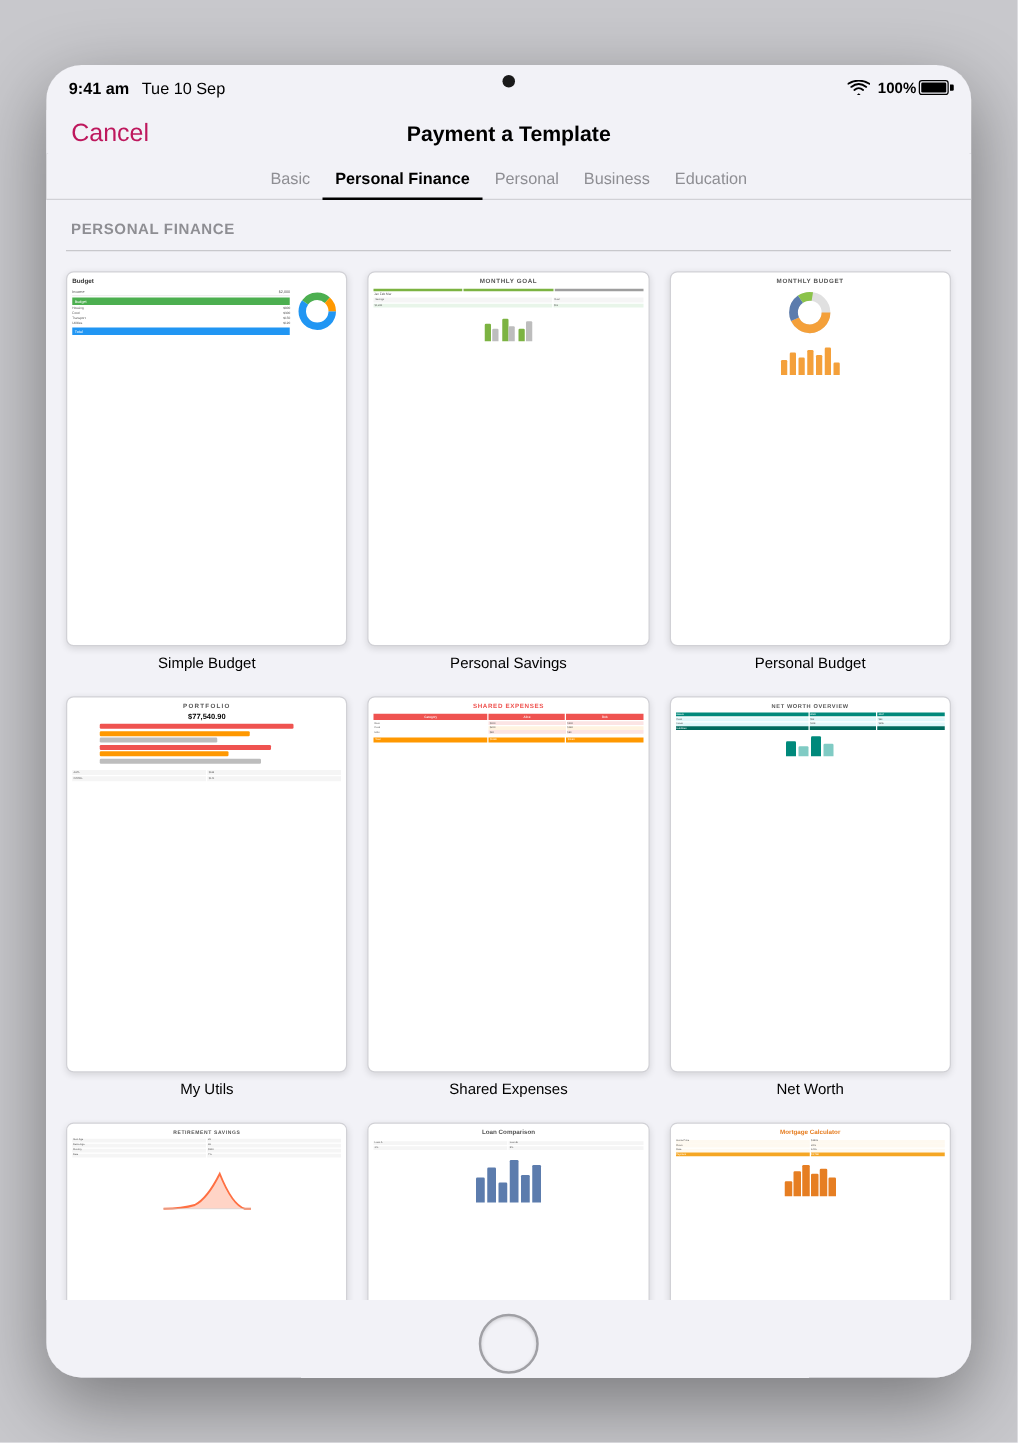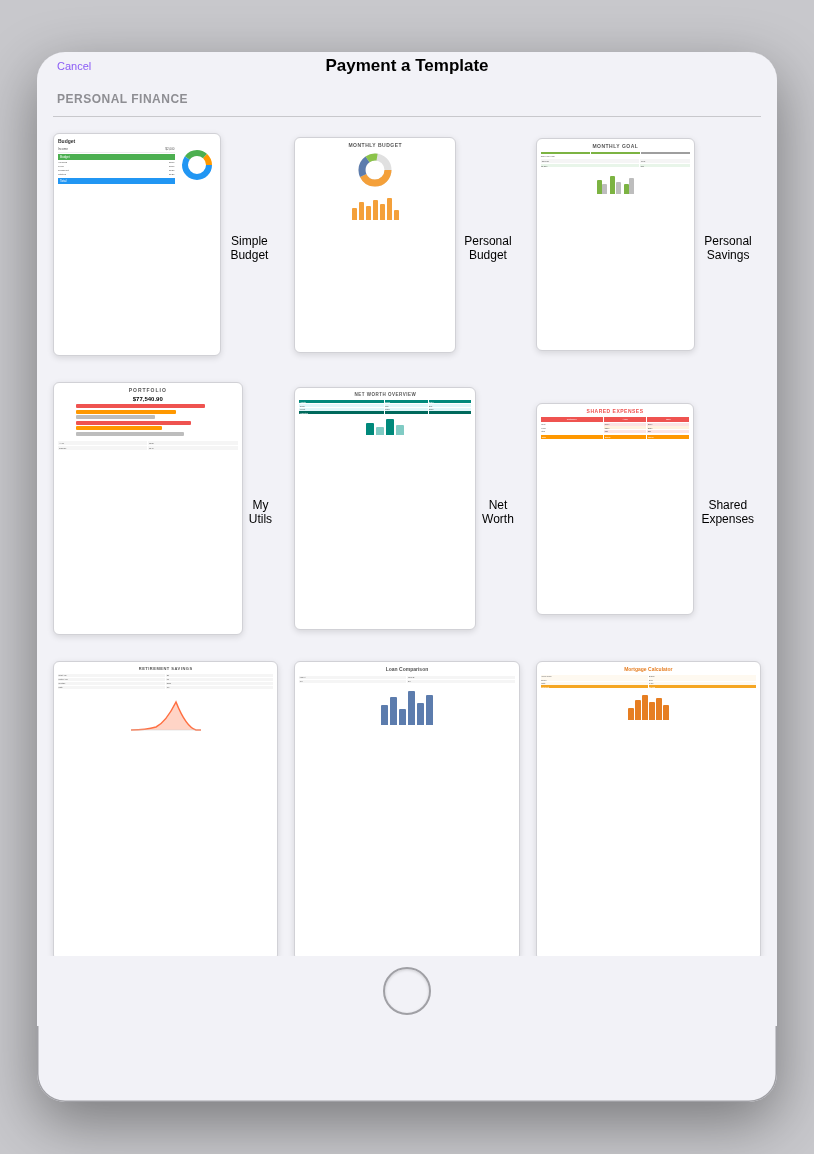--- a/index.html
+++ b/index.html
@@ -108,22 +108,22 @@
     
     .nav-bar {
       background: #f2f2f7;
       padding: 4px 20px 0;
       display: flex;
       align-items: center;
       justify-content: space-between;
       position: relative;
     }
     .cancel-btn {
-      font-size: 11px;
-      color: #8b5cf6;
+      font-size: 20px;
+      color: #be185d;
       font-weight: 400;
       cursor: pointer;
       padding: 4px 0;
     }
     .nav-title {
       font-size: 17px;
       font-weight: 700;
       color: #000;
       position: absolute;
       left: 50%;
@@ -176,21 +176,21 @@
     
     .template-grid {
       display: grid;
       grid-template-columns: repeat(3, 1fr);
       gap: 20px 16px;
       margin-bottom: 20px;
     }
 
     .template-item {
       display: flex;
-      flex-direction: row;
+      flex-direction: column;
       align-items: center;
       cursor: pointer;
     }
 
     .template-thumb {
       width: 100%;
       aspect-ratio: 3/4;
       background: #fff;
       border-radius: 6px;
       border: 1px solid #d1d1d6;
@@ -231,27 +231,56 @@
       border: 2.5px solid #a0a0a5;
       background: #f2f2f7;
       box-shadow: inset 0 1px 3px rgba(0,0,0,0.15);
     }
   </style>
 </head>
 <body>
 
 <div class="device">
 
+  <div class="status-bar">
+    <div class="status-left">
+      <span class="time">9:41 am</span>
+      <span class="date">Tue 10 Sep</span>
+    </div>
+    <div class="camera-notch"></div>
+    <div class="status-right">
+
+      <svg width="18" height="13" viewBox="0 0 18 13">
+        <path d="M9 10.5 L10.5 12 L7.5 12 Z" fill="#000"></path>
+        <path d="M5.5 8 Q9 5 12.5 8" stroke="#000" stroke-width="1.5" fill="none" stroke-linecap="round"></path>
+        <path d="M3 5.5 Q9 1 15 5.5" stroke="#000" stroke-width="1.5" fill="none" stroke-linecap="round"></path>
+        <path d="M0.5 3 Q9 -2 17.5 3" stroke="#000" stroke-width="1.5" fill="none" stroke-linecap="round"></path>
+      </svg>
+      <div class="battery">
+        <span class="battery-text">100%</span>
+        <div class="battery-icon">
+          <div class="battery-fill"></div>
+        </div>
+      </div>
+    </div>
+  </div>
 
   <div class="nav-bar">
     <span class="cancel-btn">Cancel</span>
     <span class="nav-title">Payment a Template</span>
     <span style="width:60px"></span>
   </div>
 
+  <div class="category-tabs">
+    <div class="tab-item">Basic</div>
+    <div class="tab-item active">Personal Finance</div>
+    <div class="tab-item">Personal</div>
+    <div class="tab-item">Business</div>
+    <div class="tab-item">Education</div>
+  </div>
 
   <div class="content">
 
     <div class="section-header">PERSONAL FINANCE</div>
 
     <div class="template-grid">
 
       <div class="template-item">
         <div class="template-thumb">
           <div class="thumb-content">
@@ -295,20 +324,57 @@
                 </svg>
               </div>
             </div>
           </div>
         </div>
         <span class="template-name">Simple Budget</span>
       </div>
 
       <div class="template-item">
         <div class="template-thumb">
+          <div class="thumb-content" style="display:flex;flex-direction:column;">
+            <div style="font-size:5px;font-weight:700;color:#555;letter-spacing:0.5px;text-align:center;margin-bottom:3px;">MONTHLY GOAL</div>
+            <div style="display:flex;gap:1px;margin-bottom:1px;">
+              <div style="flex:1;background:#7cb342;color:#fff;font-size:2.5px;padding:1px;"></div>
+              <div style="flex:1;background:#7cb342;color:#fff;font-size:2.5px;padding:1px;"></div>
+              <div style="flex:1;background:#9e9e9e;color:#fff;font-size:2.5px;padding:1px;"></div>
+            </div>
+            <div style="font-size:2.5px;color:#555;margin-bottom:1px;">Jan   Feb   Mar</div>
+            <div style="display:flex;gap:1px;margin-bottom:1px;">
+              <div style="flex:2;background:#f5f5f5;font-size:2px;padding:1px;color:#555;">Savings</div>
+              <div style="flex:1;background:#f5f5f5;font-size:2px;padding:1px;color:#555;">Goal</div>
+            </div>
+            <div style="display:flex;gap:1px;margin-bottom:0.5px;">
+              <div style="flex:2;background:#e8f5e9;font-size:2px;padding:0.5px;color:#555;">$1,200</div>
+              <div style="flex:1;background:#e8f5e9;font-size:2px;padding:0.5px;color:#555;">$1k</div>
+            </div>
+            <div style="display:flex;gap:3px;align-items:flex-end;height:22px;margin-top:4px;justify-content:center;">
+              <div style="display:flex;gap:0.5px;align-items:flex-end;">
+                <div style="width:5px;height:14px;background:#7cb342;border-radius:1px 1px 0 0;"></div>
+                <div style="width:5px;height:10px;background:#bdbdbd;border-radius:1px 1px 0 0;"></div>
+              </div>
+              <div style="display:flex;gap:0.5px;align-items:flex-end;">
+                <div style="width:5px;height:18px;background:#7cb342;border-radius:1px 1px 0 0;"></div>
+                <div style="width:5px;height:12px;background:#bdbdbd;border-radius:1px 1px 0 0;"></div>
+              </div>
+              <div style="display:flex;gap:0.5px;align-items:flex-end;">
+                <div style="width:5px;height:10px;background:#7cb342;border-radius:1px 1px 0 0;"></div>
+                <div style="width:5px;height:16px;background:#bdbdbd;border-radius:1px 1px 0 0;"></div>
+              </div>
+            </div>
+          </div>
+        </div>
+        <span class="template-name">Personal Savings</span>
+      </div>
+
+      <div class="template-item">
+        <div class="template-thumb">
           <div class="thumb-content" style="display:flex;flex-direction:column;align-items:center;">
             <div style="font-size:5px;font-weight:700;color:#555;letter-spacing:0.5px;margin-bottom:2px;text-align:center;">MONTHLY BUDGET</div>
             <svg viewBox="0 0 40 40" width="40" height="40">
               <circle cx="20" cy="20" r="13" fill="none" stroke="#e0e0e0" stroke-width="7"></circle>
               <circle cx="20" cy="20" r="13" fill="none" stroke="#f4a03a" stroke-width="7" stroke-dasharray="35 47" stroke-dashoffset="0"></circle>
               <circle cx="20" cy="20" r="13" fill="none" stroke="#5c7cad" stroke-width="7" stroke-dasharray="18 64" stroke-dashoffset="-35"></circle>
               <circle cx="20" cy="20" r="13" fill="none" stroke="#8bc34a" stroke-width="7" stroke-dasharray="10 72" stroke-dashoffset="-53"></circle>
             </svg>
             <div style="display:flex;gap:2px;align-items:flex-end;height:28px;margin-top:2px;">
               <div style="width:5px;height:12px;background:#f4a03a;border-radius:1px 1px 0 0;"></div>
@@ -320,57 +386,20 @@
               <div style="width:5px;height:10px;background:#f4a03a;border-radius:1px 1px 0 0;"></div>
             </div>
           </div>
         </div>
         <span class="template-name">Personal Budget</span>
       </div>
 
       <div class="template-item">
         <div class="template-thumb">
           <div class="thumb-content" style="display:flex;flex-direction:column;">
-            <div style="font-size:5px;font-weight:700;color:#555;letter-spacing:0.5px;text-align:center;margin-bottom:3px;">MONTHLY GOAL</div>
-            <div style="display:flex;gap:1px;margin-bottom:1px;">
-              <div style="flex:1;background:#7cb342;color:#fff;font-size:2.5px;padding:1px;"></div>
-              <div style="flex:1;background:#7cb342;color:#fff;font-size:2.5px;padding:1px;"></div>
-              <div style="flex:1;background:#9e9e9e;color:#fff;font-size:2.5px;padding:1px;"></div>
-            </div>
-            <div style="font-size:2.5px;color:#555;margin-bottom:1px;">Jan   Feb   Mar</div>
-            <div style="display:flex;gap:1px;margin-bottom:1px;">
-              <div style="flex:2;background:#f5f5f5;font-size:2px;padding:1px;color:#555;">Savings</div>
-              <div style="flex:1;background:#f5f5f5;font-size:2px;padding:1px;color:#555;">Goal</div>
-            </div>
-            <div style="display:flex;gap:1px;margin-bottom:0.5px;">
-              <div style="flex:2;background:#e8f5e9;font-size:2px;padding:0.5px;color:#555;">$1,200</div>
-              <div style="flex:1;background:#e8f5e9;font-size:2px;padding:0.5px;color:#555;">$1k</div>
-            </div>
-            <div style="display:flex;gap:3px;align-items:flex-end;height:22px;margin-top:4px;justify-content:center;">
-              <div style="display:flex;gap:0.5px;align-items:flex-end;">
-                <div style="width:5px;height:14px;background:#7cb342;border-radius:1px 1px 0 0;"></div>
-                <div style="width:5px;height:10px;background:#bdbdbd;border-radius:1px 1px 0 0;"></div>
-              </div>
-              <div style="display:flex;gap:0.5px;align-items:flex-end;">
-                <div style="width:5px;height:18px;background:#7cb342;border-radius:1px 1px 0 0;"></div>
-                <div style="width:5px;height:12px;background:#bdbdbd;border-radius:1px 1px 0 0;"></div>
-              </div>
-              <div style="display:flex;gap:0.5px;align-items:flex-end;">
-                <div style="width:5px;height:10px;background:#7cb342;border-radius:1px 1px 0 0;"></div>
-                <div style="width:5px;height:16px;background:#bdbdbd;border-radius:1px 1px 0 0;"></div>
-              </div>
-            </div>
-          </div>
-        </div>
-        <span class="template-name">Personal Savings</span>
-      </div>
-
-      <div class="template-item">
-        <div class="template-thumb">
-          <div class="thumb-content" style="display:flex;flex-direction:column;">
             <div style="font-size:5px;font-weight:700;color:#555;letter-spacing:1px;text-align:center;margin-bottom:3px;">PORTFOLIO</div>
             <div style="font-size:6px;font-weight:700;color:#000;margin-bottom:2px;text-align:center;">$77,540.90</div>
             <div style="width:80%;margin:0 auto;">
               <div style="height:4px;background:#ef5350;border-radius:1px;margin-bottom:1.5px;width:90%;"></div>
               <div style="height:4px;background:#ff9800;border-radius:1px;margin-bottom:1.5px;width:70%;"></div>
               <div style="height:4px;background:#bdbdbd;border-radius:1px;margin-bottom:1.5px;width:55%;"></div>
               <div style="height:4px;background:#ef5350;border-radius:1px;margin-bottom:1.5px;width:80%;"></div>
               <div style="height:4px;background:#ff9800;border-radius:1px;margin-bottom:1.5px;width:60%;"></div>
               <div style="height:4px;background:#bdbdbd;border-radius:1px;width:75%;"></div>
             </div>
@@ -381,20 +410,54 @@
               <div style="background:#f5f5f5;padding:1px;">$140</div>
             </div>
           </div>
         </div>
         <span class="template-name">My Utils</span>
       </div>
 
       <div class="template-item">
         <div class="template-thumb">
           <div class="thumb-content" style="display:flex;flex-direction:column;">
+            <div style="font-size:5px;font-weight:700;color:#ef5350;letter-spacing:0.5px;text-align:center;margin-bottom:3px;">SHARED EXPENSES</div>
+            <div style="display:flex;gap:1px;margin-bottom:1px;">
+              <div style="flex:1.5;background:#ef5350;color:#fff;font-size:2.5px;padding:1px;text-align:center;">Category</div>
+              <div style="flex:1;background:#ef5350;color:#fff;font-size:2.5px;padding:1px;text-align:center;">Alice</div>
+              <div style="flex:1;background:#ef5350;color:#fff;font-size:2.5px;padding:1px;text-align:center;">Bob</div>
+            </div>
+            <div style="display:flex;gap:1px;margin-bottom:0.5px;">
+              <div style="flex:1.5;background:#fff;font-size:2px;padding:0.5px;color:#555;">Rent</div>
+              <div style="flex:1;background:#fce4e4;font-size:2px;padding:0.5px;color:#555;">$900</div>
+              <div style="flex:1;background:#fce4e4;font-size:2px;padding:0.5px;color:#555;">$900</div>
+            </div>
+            <div style="display:flex;gap:1px;margin-bottom:0.5px;">
+              <div style="flex:1.5;background:#fff;font-size:2px;padding:0.5px;color:#555;">Food</div>
+              <div style="flex:1;background:#fff3e0;font-size:2px;padding:0.5px;color:#555;">$200</div>
+              <div style="flex:1;background:#fff3e0;font-size:2px;padding:0.5px;color:#555;">$180</div>
+            </div>
+            <div style="display:flex;gap:1px;margin-bottom:0.5px;">
+              <div style="flex:1.5;background:#fff;font-size:2px;padding:0.5px;color:#555;">Utils</div>
+              <div style="flex:1;background:#fce4e4;font-size:2px;padding:0.5px;color:#555;">$80</div>
+              <div style="flex:1;background:#fce4e4;font-size:2px;padding:0.5px;color:#555;">$80</div>
+            </div>
+            <div style="display:flex;gap:1px;margin-top:2px;">
+              <div style="flex:1.5;background:#ff9800;color:#fff;font-size:2px;padding:1px;">Total</div>
+              <div style="flex:1;background:#ff9800;color:#fff;font-size:2px;padding:1px;">$1180</div>
+              <div style="flex:1;background:#ff9800;color:#fff;font-size:2px;padding:1px;">$1160</div>
+            </div>
+          </div>
+        </div>
+        <span class="template-name">Shared Expenses</span>
+      </div>
+
+      <div class="template-item">
+        <div class="template-thumb">
+          <div class="thumb-content" style="display:flex;flex-direction:column;">
             <div style="font-size:4.5px;font-weight:700;color:#555;letter-spacing:0.5px;text-align:center;margin-bottom:3px;">NET WORTH OVERVIEW</div>
             <div style="display:flex;gap:1px;margin-bottom:1px;">
               <div style="flex:2;background:#00897b;color:#fff;font-size:2px;padding:0.5px;">Assets</div>
               <div style="flex:1;background:#00897b;color:#fff;font-size:2px;padding:0.5px;">2023</div>
               <div style="flex:1;background:#00897b;color:#fff;font-size:2px;padding:0.5px;">2024</div>
             </div>
             <div style="display:flex;gap:1px;margin-bottom:0.5px;">
               <div style="flex:2;background:#e0f7fa;font-size:2px;padding:0.5px;color:#555;">Cash</div>
               <div style="flex:1;background:#e0f7fa;font-size:2px;padding:0.5px;color:#555;">$5k</div>
               <div style="flex:1;background:#e0f7fa;font-size:2px;padding:0.5px;color:#555;">$6k</div>
@@ -411,54 +474,20 @@
             </div>
             <div style="display:flex;gap:2px;align-items:flex-end;height:18px;margin-top:2px;justify-content:center;">
               <div style="width:8px;height:12px;background:#00897b;border-radius:1px 1px 0 0;"></div>
               <div style="width:8px;height:8px;background:#80cbc4;border-radius:1px 1px 0 0;"></div>
               <div style="width:8px;height:16px;background:#00897b;border-radius:1px 1px 0 0;"></div>
               <div style="width:8px;height:10px;background:#80cbc4;border-radius:1px 1px 0 0;"></div>
             </div>
           </div>
         </div>
         <span class="template-name">Net Worth</span>
-      </div>
-
-      <div class="template-item">
-        <div class="template-thumb">
-          <div class="thumb-content" style="display:flex;flex-direction:column;">
-            <div style="font-size:5px;font-weight:700;color:#ef5350;letter-spacing:0.5px;text-align:center;margin-bottom:3px;">SHARED EXPENSES</div>
-            <div style="display:flex;gap:1px;margin-bottom:1px;">
-              <div style="flex:1.5;background:#ef5350;color:#fff;font-size:2.5px;padding:1px;text-align:center;">Category</div>
-              <div style="flex:1;background:#ef5350;color:#fff;font-size:2.5px;padding:1px;text-align:center;">Alice</div>
-              <div style="flex:1;background:#ef5350;color:#fff;font-size:2.5px;padding:1px;text-align:center;">Bob</div>
-            </div>
-            <div style="display:flex;gap:1px;margin-bottom:0.5px;">
-              <div style="flex:1.5;background:#fff;font-size:2px;padding:0.5px;color:#555;">Rent</div>
-              <div style="flex:1;background:#fce4e4;font-size:2px;padding:0.5px;color:#555;">$900</div>
-              <div style="flex:1;background:#fce4e4;font-size:2px;padding:0.5px;color:#555;">$900</div>
-            </div>
-            <div style="display:flex;gap:1px;margin-bottom:0.5px;">
-              <div style="flex:1.5;background:#fff;font-size:2px;padding:0.5px;color:#555;">Food</div>
-              <div style="flex:1;background:#fff3e0;font-size:2px;padding:0.5px;color:#555;">$200</div>
-              <div style="flex:1;background:#fff3e0;font-size:2px;padding:0.5px;color:#555;">$180</div>
-            </div>
-            <div style="display:flex;gap:1px;margin-bottom:0.5px;">
-              <div style="flex:1.5;background:#fff;font-size:2px;padding:0.5px;color:#555;">Utils</div>
-              <div style="flex:1;background:#fce4e4;font-size:2px;padding:0.5px;color:#555;">$80</div>
-              <div style="flex:1;background:#fce4e4;font-size:2px;padding:0.5px;color:#555;">$80</div>
-            </div>
-            <div style="display:flex;gap:1px;margin-top:2px;">
-              <div style="flex:1.5;background:#ff9800;color:#fff;font-size:2px;padding:1px;">Total</div>
-              <div style="flex:1;background:#ff9800;color:#fff;font-size:2px;padding:1px;">$1180</div>
-              <div style="flex:1;background:#ff9800;color:#fff;font-size:2px;padding:1px;">$1160</div>
-            </div>
-          </div>
-        </div>
-        <span class="template-name">Shared Expenses</span>
       </div>
 
       <div class="template-item">
         <div class="template-thumb">
           <div class="thumb-content" style="display:flex;flex-direction:column;">
             <div style="font-size:4px;font-weight:700;color:#555;letter-spacing:0.5px;text-align:center;margin-bottom:3px;">RETIREMENT SAVINGS</div>
             <div style="display:grid;grid-template-columns:1fr 1fr;gap:1px;font-size:2px;color:#555;margin-bottom:3px;">
               <div style="background:#f5f5f5;padding:0.5px;">Start Age</div>
               <div style="background:#f5f5f5;padding:0.5px;">25</div>
               <div style="background:#f5f5f5;padding:0.5px;">Retire Age</div>

